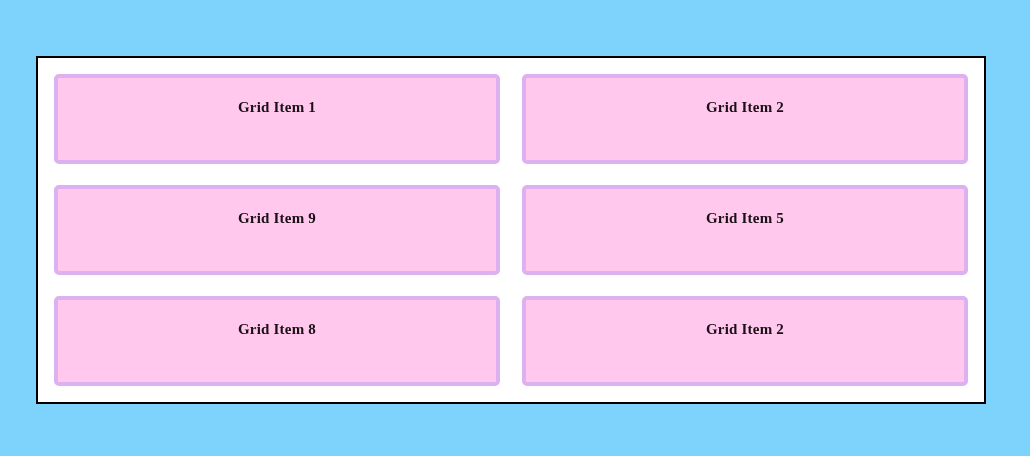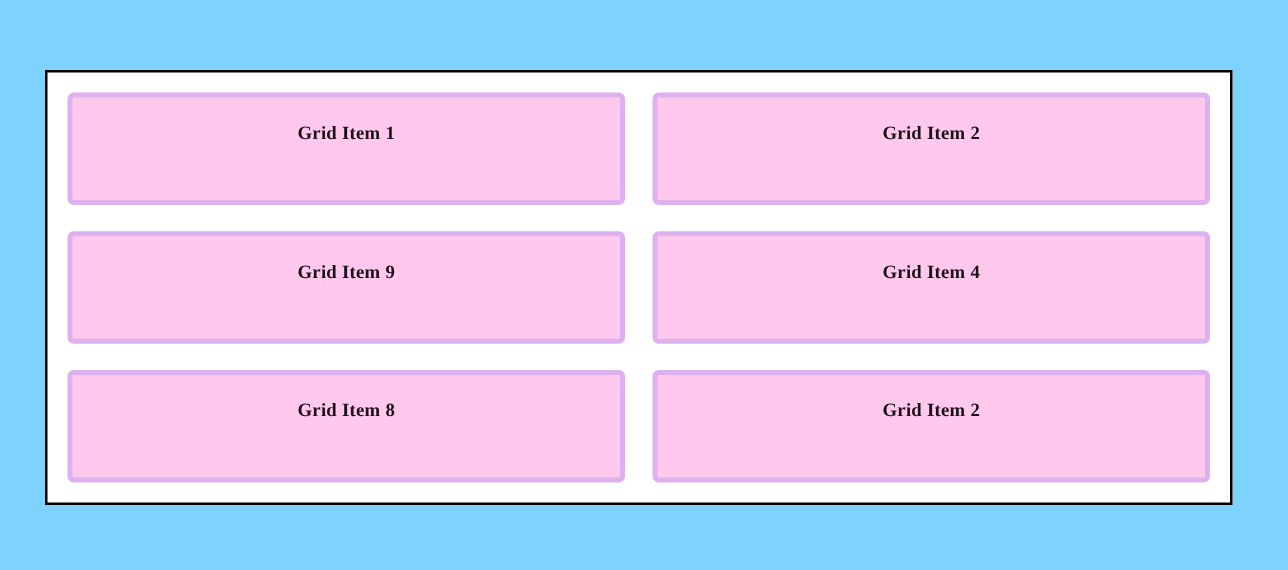--- a/index.html
+++ b/index.html
@@ -77,21 +77,21 @@
 
     <div class="grid-item">
       <span class="grid-item-label">Grid Item 2</span>
     </div>
 
     <div class="grid-item">
       <span class="grid-item-label">Grid Item 9</span>
     </div>
 
     <div class="grid-item">
-      <span class="grid-item-label">Grid Item 4</span>
+      <span class="grid-item-label">Grid Item 5</span>
     </div>
 
     <div class="grid-item">
       <span class="grid-item-label">Grid Item 8</span>
     </div>
 
     <div class="grid-item">
       <span class="grid-item-label">Grid Item 2</span>
     </div>
 

